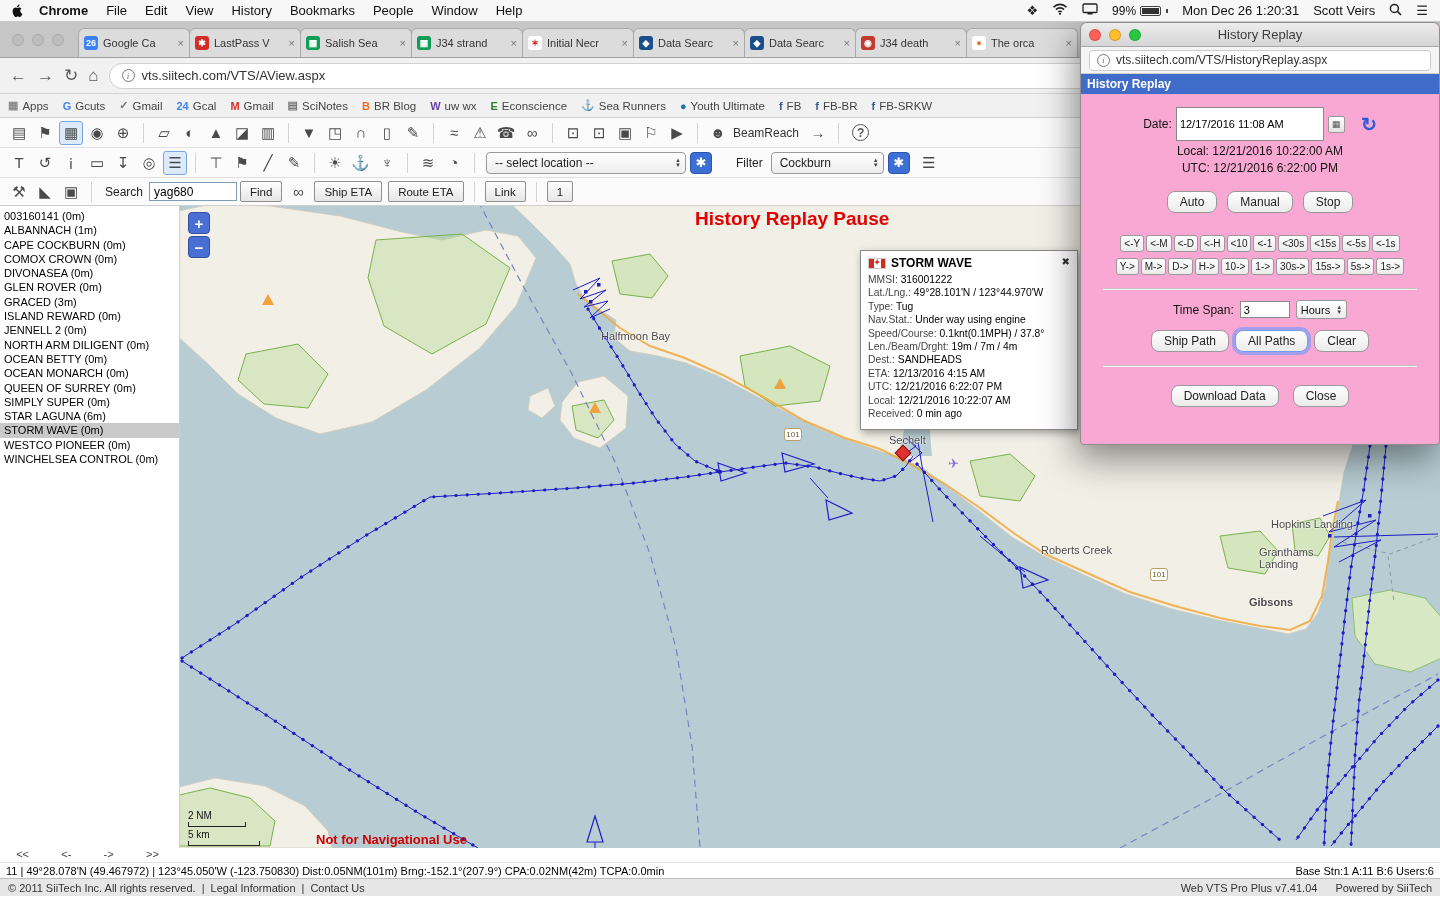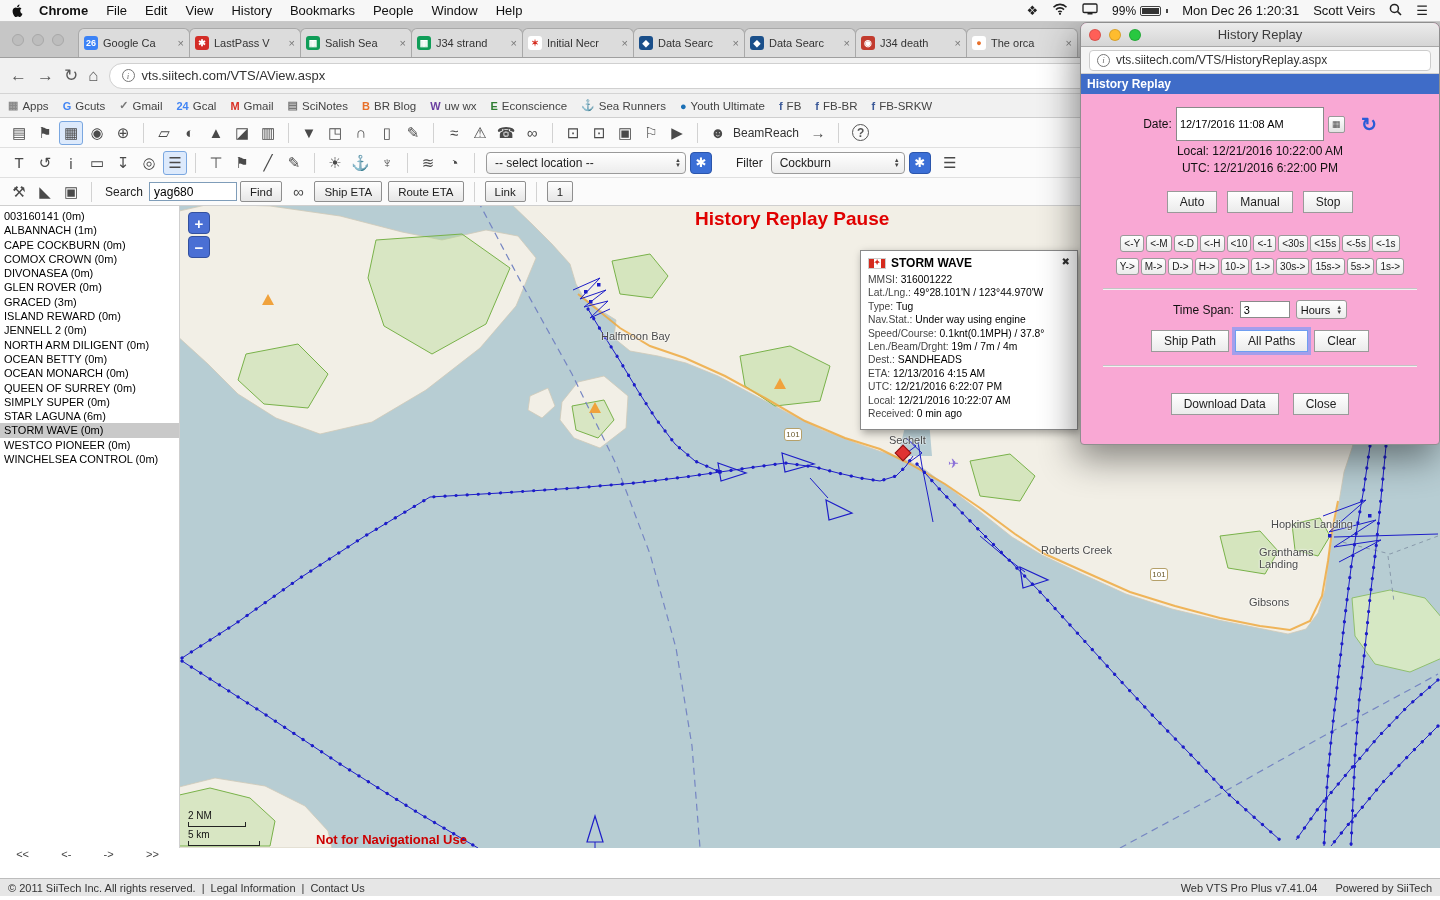--- a/index.html
+++ b/index.html
@@ -133,35 +133,35 @@
     align-items:center; gap:6px; padding:0 7px; font-size:12px; color:#333; }
   .hr-header { height:20px; background:#3f6cc8; color:#fff; font-size:12px; font-weight:bold;
     display:flex; align-items:center; padding:0 6px; }
   .hr-body { padding:13px 8px 0 8px; display:flex; flex-direction:column; align-items:center; }
   .hr-line { display:flex; align-items:center; gap:4px; font-size:12px; color:#111; }
   .hr-date-input { width:148px; height:17px; border:1px solid #8a8a8a; font-size:11px; padding:16px 3px; background:#fff; }
   .hr-calbtn { width:17px; height:17px; background:linear-gradient(#fff,#e2e2e2); border:1px solid #999;
     border-radius:2px; font-size:9px; color:#555; display:flex; align-items:center; justify-content:center; }
   .hr-refresh { font-size:19px; color:#2b5bd7; font-weight:bold; margin-left:12px; line-height:1; }
   .hr-time { font-size:12px; color:#111; margin-top:3px; }
-  .hbtn { background:linear-gradient(#ffffff,#ebebeb); border:1px solid #9a9a9a; border-radius:0; color:#222;
+  .hbtn { background:linear-gradient(#ffffff,#ebebeb); border:1px solid #9a9a9a; border-radius:8px; color:#222;
     font-family:"Liberation Sans",sans-serif; }
   .hbtn.md { font-size:12px; padding:3px 12px; }
   .hbtn.sm { font-size:10px; padding:2px 3px; border-radius:3px; }
   .hbtn.focus { box-shadow:0 0 0 3px rgba(95,150,255,.55); border-color:#6f9ef0; }
   .hr-modes { display:flex; gap:10px; margin-top:16px; }
   .hr-steps { display:flex; gap:2px; margin-top:22px; }
   .hr-steps2 { display:flex; gap:2px; margin-top:6px; }
   .hr-div { width:92%; border-top:1px solid #c4c4c4; border-bottom:1px solid #f2f2f2; margin:13px 0 10px 0; }
   .hr-span { display:flex; align-items:center; gap:6px; font-size:12px; color:#111; }
   .hr-span input { width:50px; height:17px; border:1px solid #8a8a8a; font-size:11px; padding:0 3px; }
   .hr-unit { height:19px; background:linear-gradient(#fff,#ececec); border:1px solid #9a9a9a; border-radius:3px;
     display:flex; align-items:center; font-size:11px; padding:0 4px; }
   .hr-paths { display:flex; gap:6px; margin-top:11px; }
-  .hr-bottom { display:flex; gap:14px; margin-top:16px; }
+  .hr-bottom { display:flex; gap:14px; margin-top:8px; }
 </style>
 </head>
 <body>
 
 <div class="screen">
 
   <div class="menubar">
     <span class="apple">
       <svg width="13" height="14" viewBox="0 0 13 14">
           <path d="M9.3 7.3c0-1.7 1.4-2.5 1.5-2.6-.8-1.2-2-1.3-2.5-1.4-1-.1-2 .6-2.5.6S4.5 3.3 3.6 3.3C2.3 3.4 1 4.1.4 5.4c-1.4 2.4-.4 6 1 7.9.6.9 1.4 1.9 2.4 1.9s1.3-.6 2.5-.6 1.5.6 2.5.6 1.7-.9 2.3-1.8c.7-1 1-2 1-2.1-.1 0-2.8-1.1-2.8-3.9zM7.6 2.1C8.1 1.4 8.5.5 8.4-.4c-.8 0-1.7.5-2.3 1.2-.5.6-.9 1.5-.8 2.4.9.1 1.8-.5 2.3-1.1z" transform="scale(.8) translate(1,1)" fill="#111"></path>
@@ -428,21 +428,21 @@
     <span class="tsep"></span>
     <div class="vselect" style="width:200px">
       <span class="stx">-- select location --</span>
       <span class="stepper">
           <span>▲</span>
           <span>▼</span>
         </span>
     </div>
     <span class="gearbtn">✱</span>
     <span class="flt-label">Filter</span>
-    <div class="vselect" style="width:134px">
+    <div class="vselect" style="width:113px">
       <span class="stx">Cockburn</span>
       <span class="stepper">
           <span>▲</span>
           <span>▼</span>
         </span>
     </div>
     <span class="gearbtn">✱</span>
     <span class="ticon">☰</span>
   </div>
 
@@ -600,21 +600,21 @@
 
         <div class="maplabel" style="left: 400px; top: 124px;">Halfmoon Bay</div>
 
         <div class="maplabel" style="left: 688px; top: 228px;">Sechelt</div>
 
         <div class="maplabel" style="left: 840px; top: 338px;">Roberts Creek</div>
 
         <div class="maplabel" style="left: 1058px; top: 340px;">Granthams
 Landing</div>
 
-        <div class="maplabel" style="left: 1048px; top: 390px;">Gibsons</div>
+        <div class="maplabel" style="left: 1048px; top: 390px; font-weight: bold;">Gibsons</div>
 
         <div class="maplabel" style="left: 1070px; top: 312px;">Hopkins Landing</div>
 
       <div class="shield" style="left:604px; top:222px">101</div>
       <div class="shield" style="left:970px; top:362px">101</div>
       <div class="plane">✈</div>
 
       <div class="scale">
         <div>2 NM</div>
         <div class="scale-bar" style="width:58px"></div>
@@ -668,20 +668,24 @@
 
         <span>&lt;-</span>
 
         <span>-&gt;</span>
 
         <span>&gt;&gt;</span>
 
     </div>
   </div>
 
+  <div class="statusrow">
+    <span>11 | 49°28.078'N (49.467972) | 123°45.050'W (-123.750830)  Dist:0.05NM(101m)  Brng:-152.1°(207.9°)  CPA:0.02NM(42m)  TCPA:0.0min</span>
+    <span class="sright">Base Stn:1  A:11  B:6  Users:6</span>
+  </div>
 
   <div class="footer">
     <span>© 2011 SiiTech Inc. All rights reserved.</span>
     <span>|</span>
     <span>Legal Information</span>
     <span>|</span>
     <span>Contact Us</span>
     <span class="fright">
       <span>Web VTS Pro Plus v7.41.04</span>
       <span>Powered by SiiTech</span>

